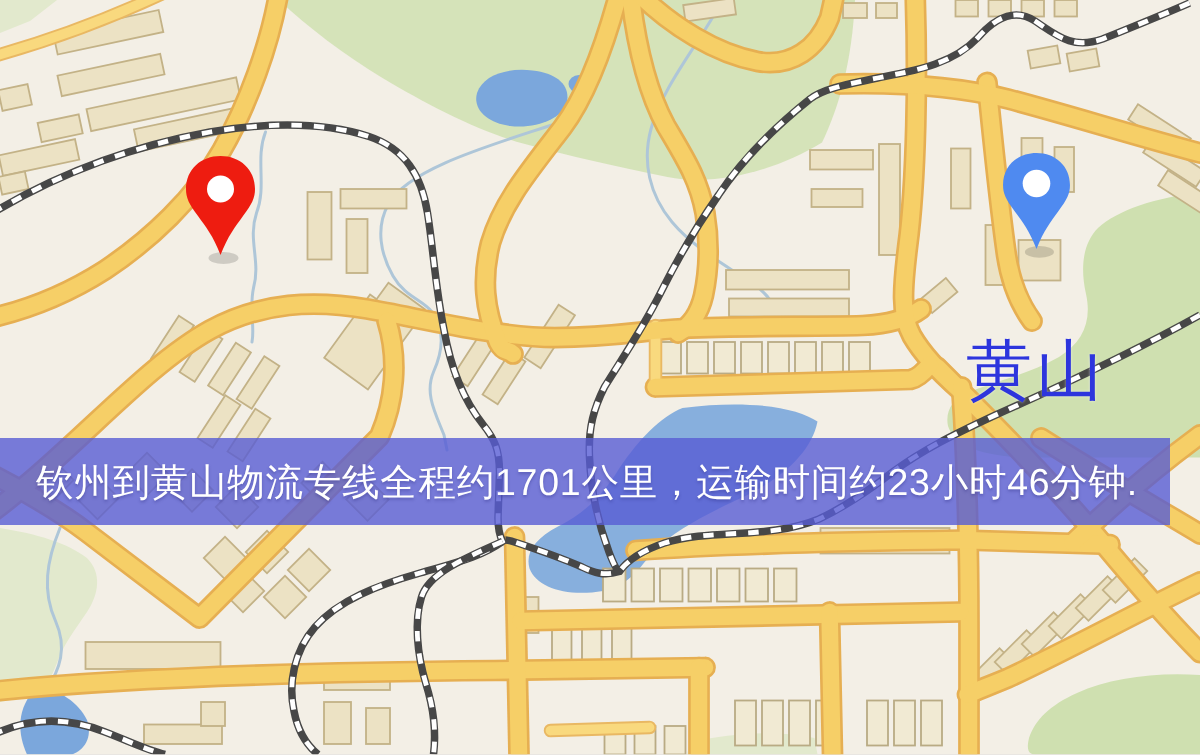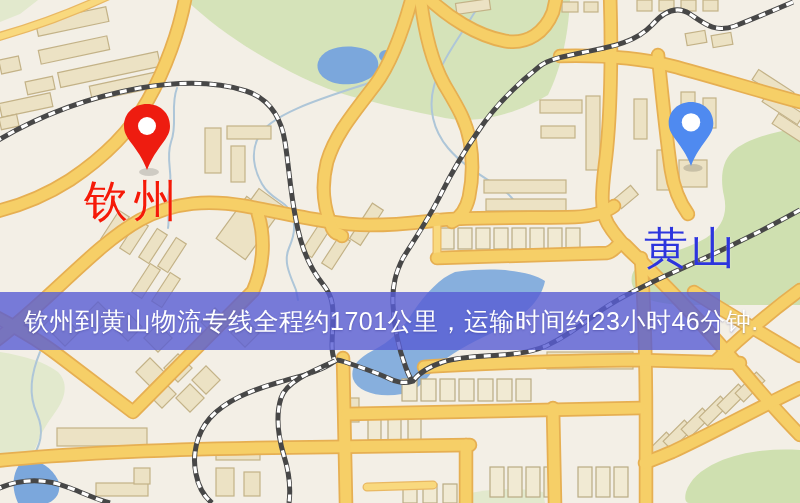--- a/index.html
+++ b/index.html
@@ -24,21 +24,21 @@
   .pin-shadow{fill:rgba(0,0,0,0.15);}
 
   .city-label{
     position:absolute;font-weight:400;line-height:1;
     white-space:nowrap;text-shadow:0 0 2px rgba(255,255,255,0.55);
   }
   #origin-label{left:84px;top:179px;font-size:44px;letter-spacing:5px;color:#f51a08;}
   #destination-label{left:644px;top:178px;font-size:44px;letter-spacing:3px;color:#2d35dd;margin-top:48px;}
 
   #route-banner{
-    position:absolute;left:0;top:292px;width:720px;height:58px;
+    position:absolute;left:0;top:292px;width:780px;height:58px;
     background:rgba(88,92,212,0.80);
     display:flex;align-items:center;
   }
   #route-banner .banner-text{
     color:#ffffff;font-size:25px;letter-spacing:0.5px;
     padding-left:24px;white-space:nowrap;
     text-shadow:0 1px 2px rgba(40,40,120,0.35);
   }
 </style>
 </head>
@@ -253,20 +253,19 @@
       <use href="#pin-shape" fill="#ee1c10"></use>
       <circle cx="0" cy="-44" r="9" fill="#ffffff"></circle>
     </g>
     <g transform="translate(691,166) scale(0.97)">
       <ellipse class="pin-shadow" cx="2" cy="2" rx="10" ry="4"></ellipse>
       <use href="#pin-shape" fill="#4f8af0"></use>
       <circle cx="0" cy="-45" r="9.5" fill="#ffffff"></circle>
     </g>
   </svg>
 
-  <div id="origin-label" class="city-label">钦州</div>
   <div id="destination-label" class="city-label">黄山</div>
 
   <div id="route-banner">
     <span class="banner-text">钦州到黄山物流专线全程约1701公里，运输时间约23小时46分钟.</span>
   </div>
 
 </div>
 
 </body></html>

